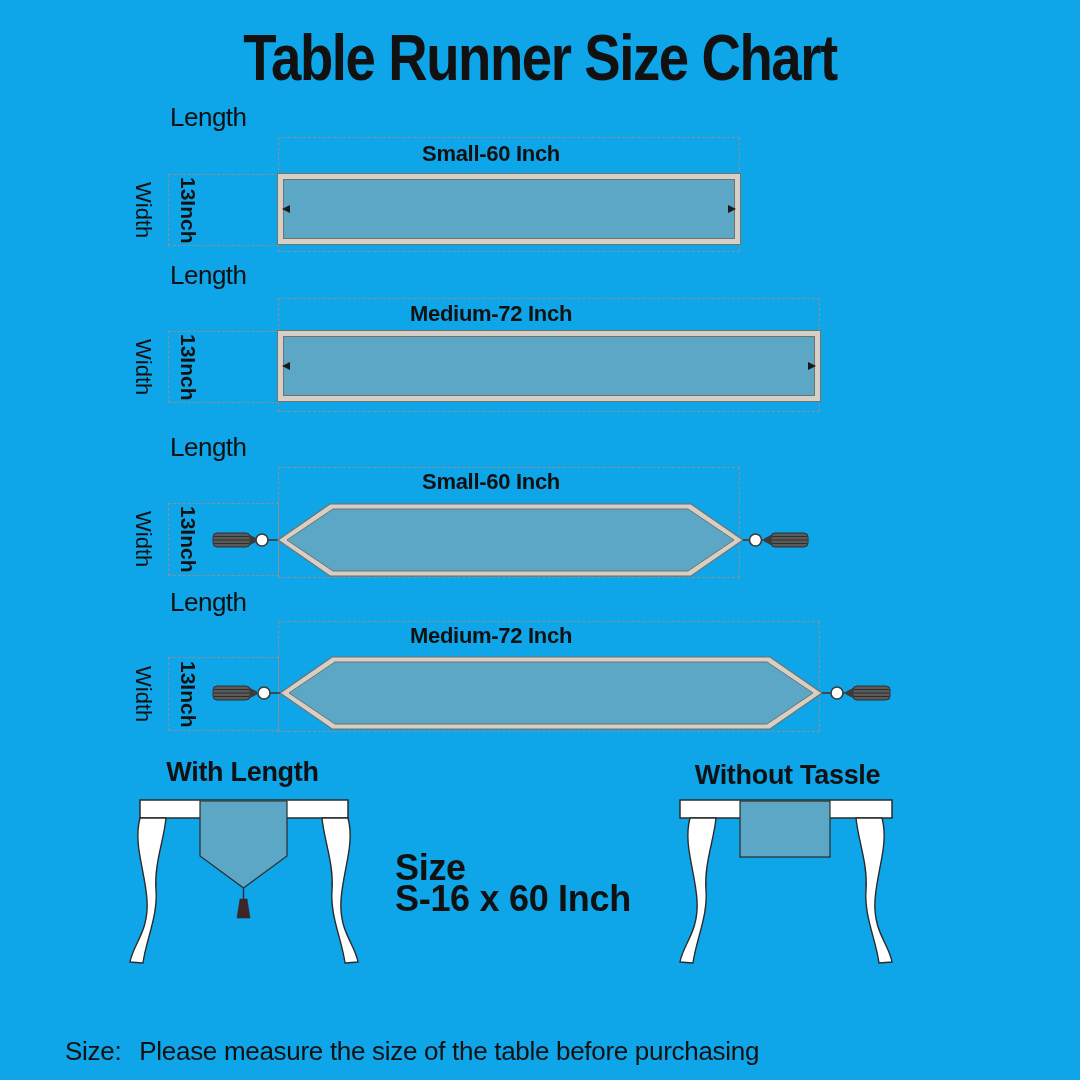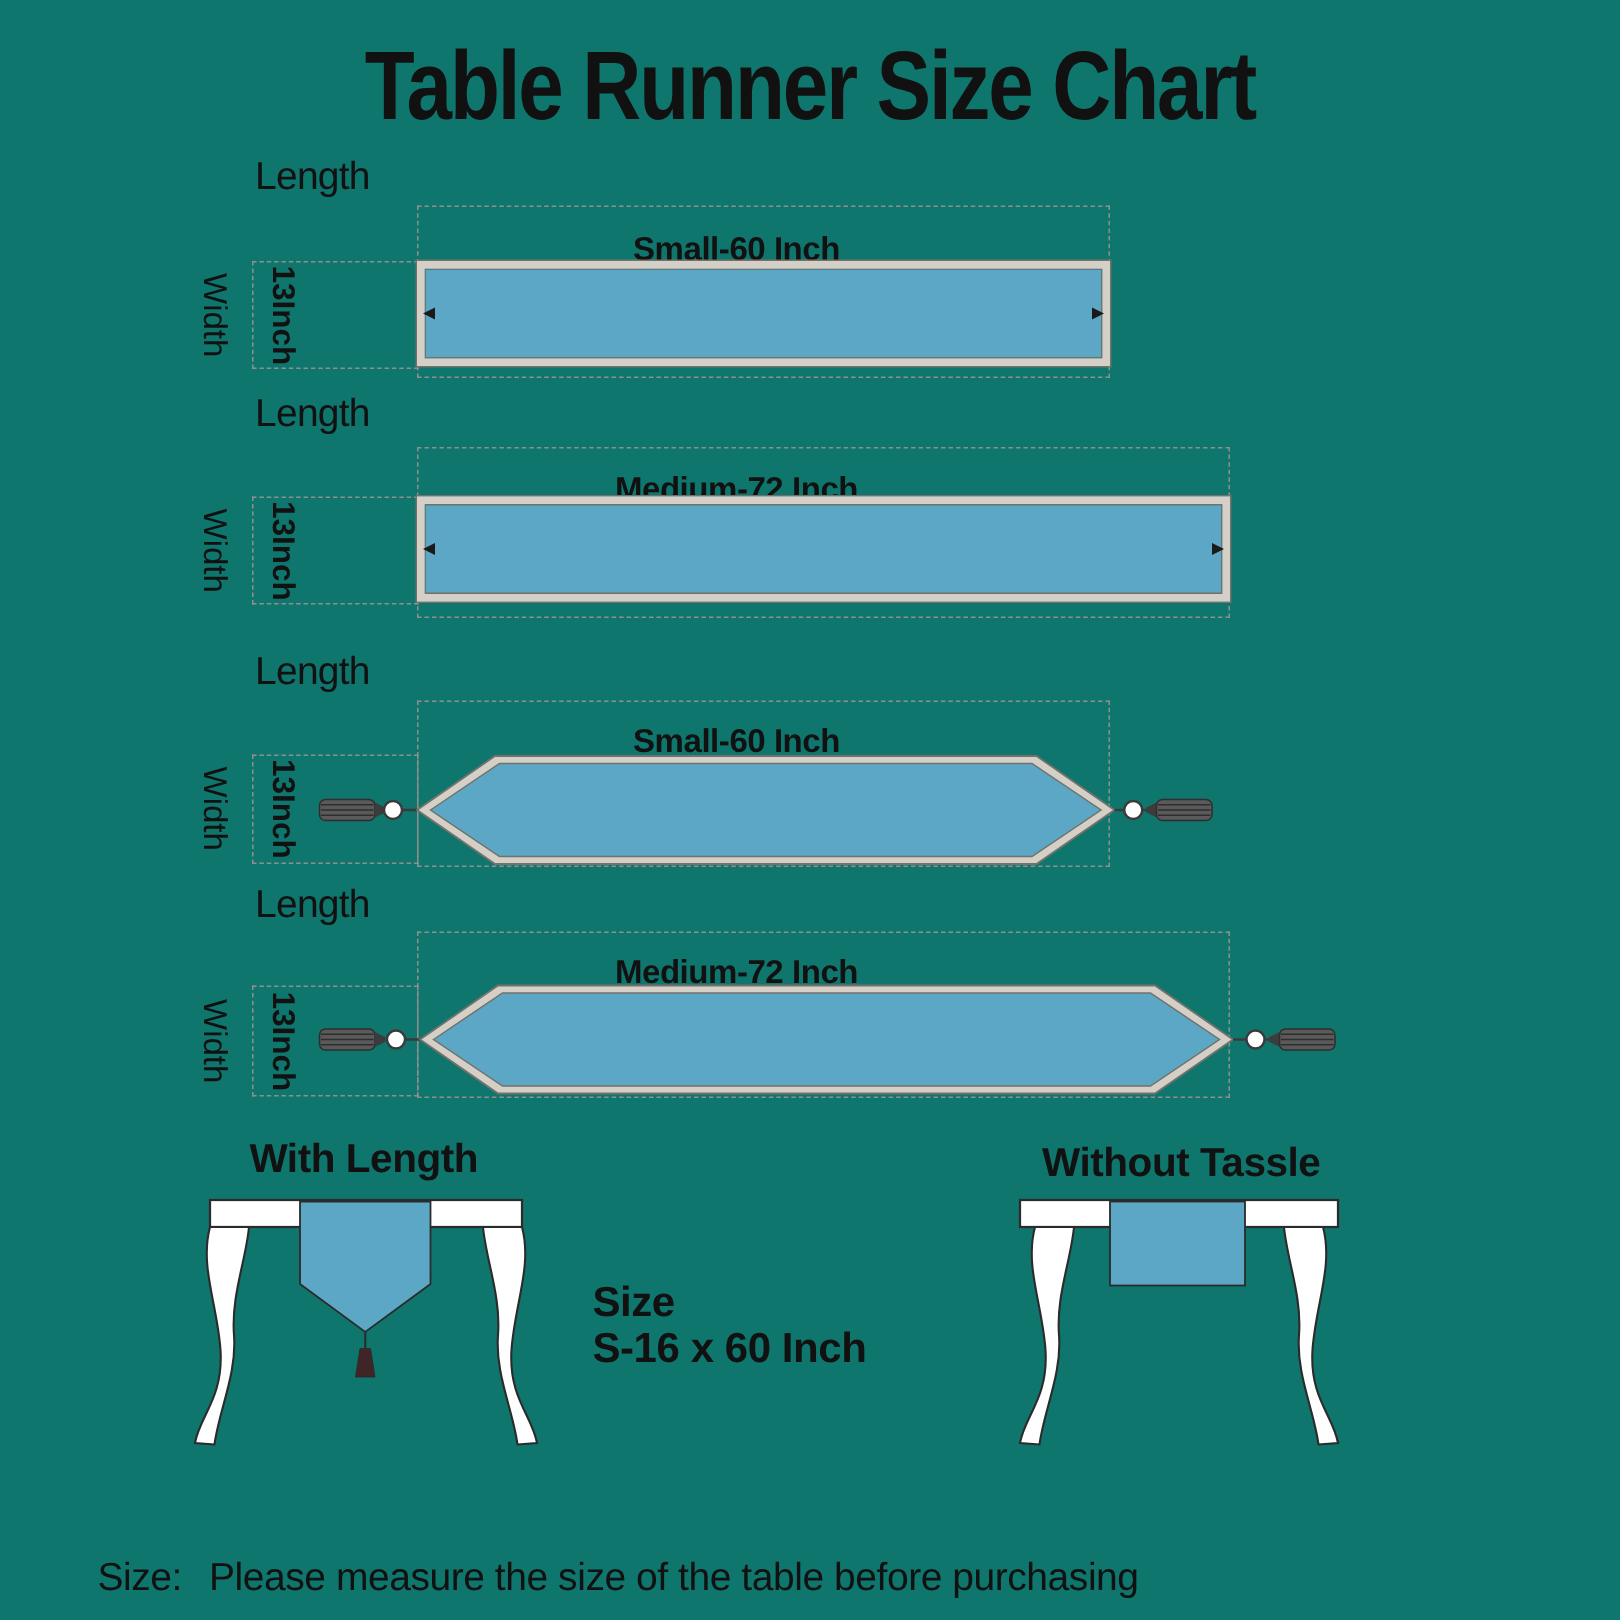--- a/index.html
+++ b/index.html
@@ -1,45 +1,45 @@
 <!DOCTYPE html>
 <html><head>
 <meta charset="utf-8">
 <style>
   html,body { margin:0; padding:0; background:#ffffff; }
   #canvas {
     position:relative; width:1080px; height:1080px; margin:0 auto;
-    background:#0f766e; overflow:hidden;
+    background:#0ea5e9; overflow:hidden;
     font-family:"Liberation Sans","DejaVu Sans",sans-serif; color:#111;
   }
   .abs { position:absolute; }
   .title {
     left:0; right:0; top:24px; text-align:center;
     font-size:58px; font-weight:700; letter-spacing:-1.5px;
     transform:scale(0.94,1.12); transform-origin:50% 50%;
     white-space:nowrap;
   }
   .len-label { font-size:26px; font-weight:400; text-align:left; letter-spacing:-0.5px; }
-  .size-label { font-size:22px; font-weight:700; text-align:center; letter-spacing:-0.3px;margin-top:12px; }
+  .size-label { font-size:22px; font-weight:700; text-align:center; letter-spacing:-0.3px; }
   .dashed { border:1px dashed #8f8f8f; box-sizing:border-box; }
   .runner-rect {
     background:#5CA7C5;
     border:5px solid #D5D0C7;
     box-shadow:0 0 0 1px #72716A, inset 0 0 0 1px #72716A;
     box-sizing:border-box;
   }
   .arr { width:0; height:0; position:absolute; top:50%; margin-top:-4px; }
   .arr-l { left:-1px;  border-top:4px solid transparent; border-bottom:4px solid transparent; border-right:8px solid #1a1a1a; }
   .arr-r { right:-1px; border-top:4px solid transparent; border-bottom:4px solid transparent; border-left:8px solid #1a1a1a; }
   .vwrap { position:absolute; display:flex; align-items:center; justify-content:center; }
   .vtext { writing-mode:vertical-rl; letter-spacing:0; }
   .width-word { font-size:22px; font-weight:400; }
   .width-val  { font-size:21px; font-weight:700; }
   .example-title { font-size:27px; font-weight:700; text-align:center; letter-spacing:-0.3px; }
-  .size-block { font-size:28px; font-weight:700; line-height:31px; letter-spacing:-0.3px; }
+  .size-block { font-size:36px; font-weight:700; line-height:31px; letter-spacing:-0.3px; }
   .note-line { font-size:26px; font-weight:400; letter-spacing:-0.3px; white-space:nowrap; }
   .note-gap { display:inline-block; width:18px; }
   svg { display:block; }
 </style>
 </head>
 <body>
 
 <div id="canvas">
 
   <div class="abs title">Table Runner Size Chart</div>

